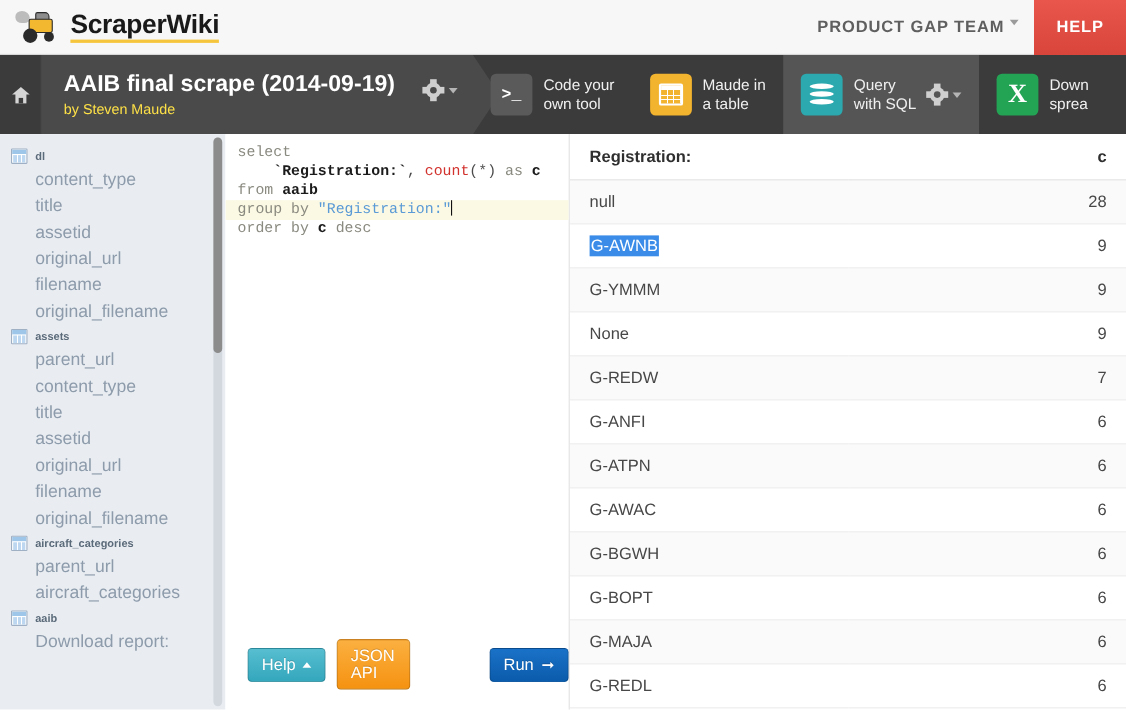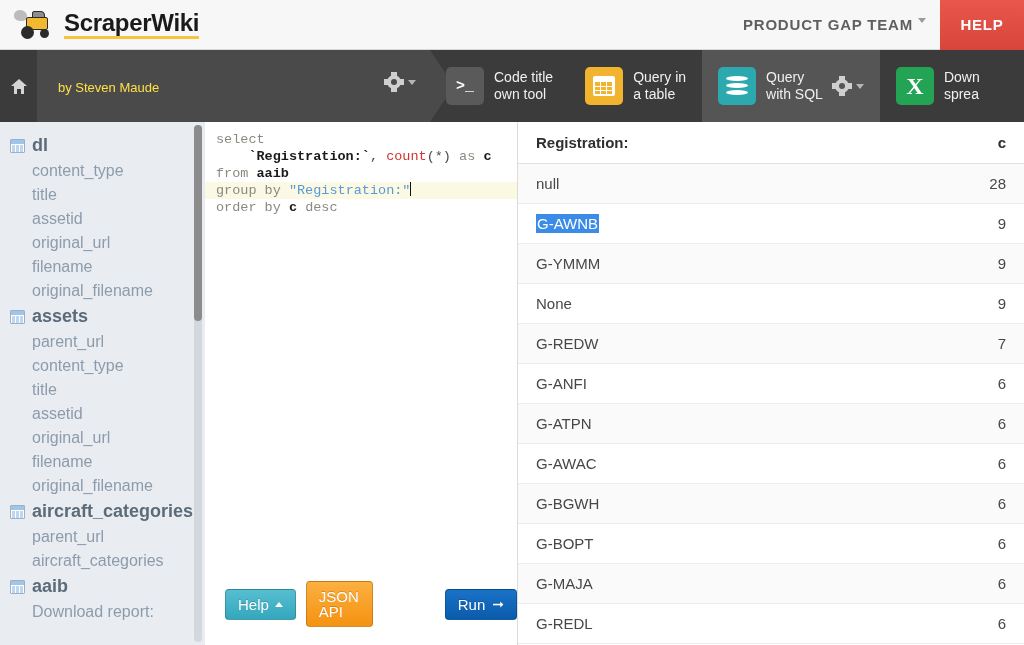--- a/index.html
+++ b/index.html
@@ -275,21 +275,21 @@
     content: ""; position: absolute; left: 0; top: 0;
     width: 100%; height: 4px; background: #9ec6e8;
   }
   .tbl-icon::after {
     content: ""; position: absolute; left: 1px; top: 5px;
     width: 11px; height: 7px;
     background:
       linear-gradient(to right, #bcd7ef 0, #bcd7ef 3px, transparent 3px, transparent 4px, #bcd7ef 4px, #bcd7ef 7px, transparent 7px, transparent 8px, #bcd7ef 8px);
   }
   .tree-table .tname {
-    font-size: 18px; font-weight: bold; color: #5c6b7a;
+    font-size: 10px; font-weight: bold; color: #5c6b7a;
   }
   .tree-col {
     font-size: 16px; color: #8d9bab;
     padding: 3px 8px 3px 32px;
     cursor: pointer;
     white-space: nowrap;
   }
   .sb-scroll-track {
     position: absolute; right: 3px; top: 3px;
     width: 8px; height: 517px;
@@ -422,47 +422,48 @@
 
   <div class="home-btn">
     <span class="home-icon">
       <span class="roof"></span>
         <span class="base"></span>
         <span class="door"></span>
     </span>
   </div>
 
   <div class="scrape-title">
+    <h1>AAIB final scrape (2014-09-19)</h1>
     <div class="byline">by Steven Maude</div>
     <div class="title-gear">
       <span class="gear">
           <span class="gear-hole"></span>
         </span>
       <span class="caret-dn"></span>
     </div>
   </div>
 
   <div class="tools">
 
     <div class="tool">
       <span class="tool-icon ic-terminal">
         <span class="chev">&gt;_</span>
       </span>
       <span class="tool-label">
-        <span>Code title</span><br>
+        <span>Code your</span><br>
         <span>own tool</span>
       </span>
     </div>
 
     <div class="tool">
       <span class="tool-icon ic-table">
         <span class="grid"></span>
       </span>
       <span class="tool-label">
-        <span>Query in</span><br>
+        <span>Maude in</span><br>
         <span>a table</span>
       </span>
     </div>
 
     <div class="tool active">
       <span class="tool-icon ic-db">
         <span class="cyl">
             <span></span>
             <span></span>
             <span></span>

